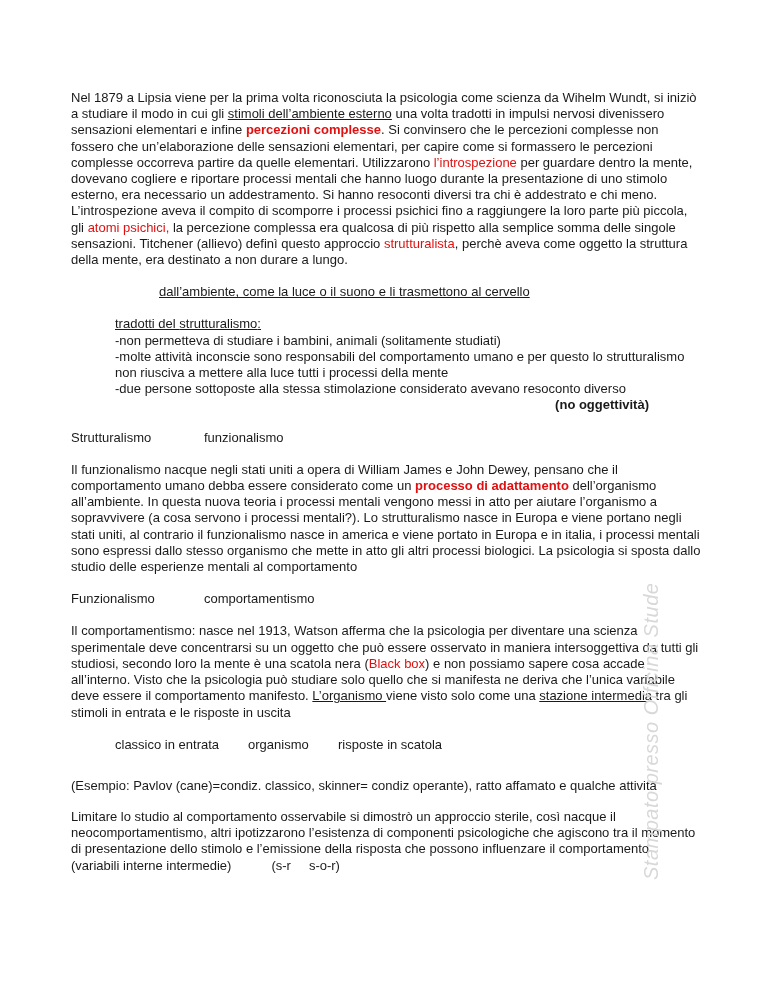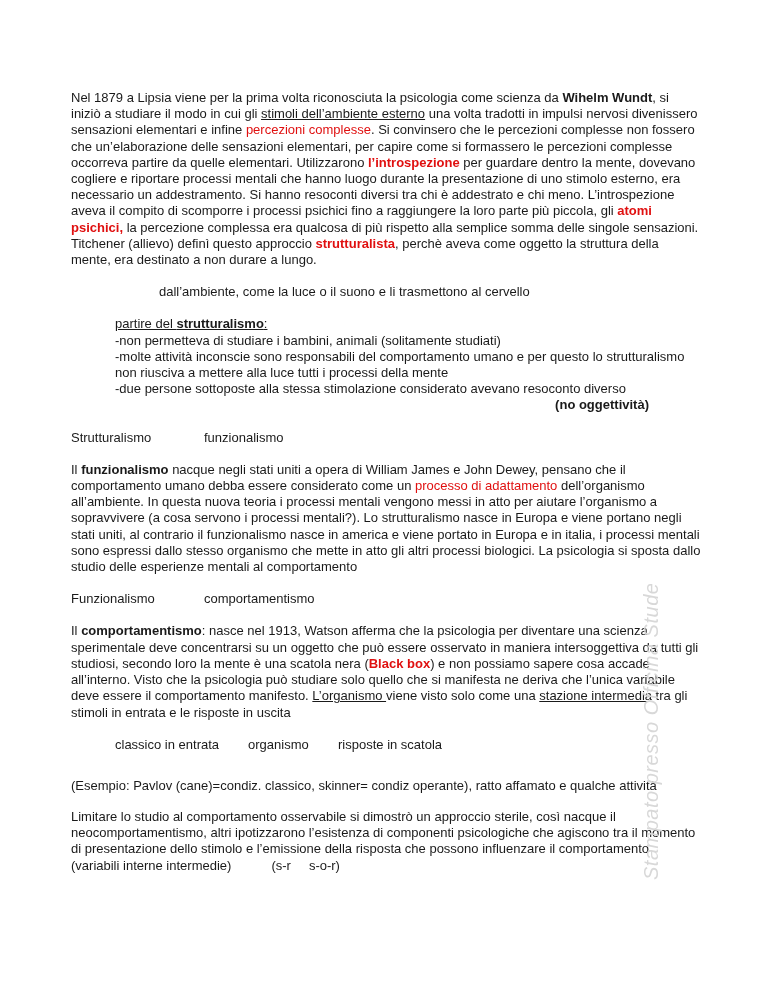--- a/index.html
+++ b/index.html
@@ -1,26 +1,26 @@
 <!DOCTYPE html>
 <html><head>
 <meta charset="utf-8">
 <style>
   html, body { margin: 0; padding: 0; background: #ffffff; }
   body { width: 765px; height: 990px; position: relative; overflow: hidden;
          font-family: "Liberation Sans", sans-serif; color: #1a1a1a; }
   .page { position: absolute; left: 71px; top: 90px; width: 630px;
           font-size: 13px; line-height: 16.2px; }
   p { margin: 0; }
-  .red { color: #e01010; }
-  .bold { font-weight: bold; }
+  .red { color: #e01010; font-weight: bold; }
+  .bold { font-weight: normal; }
   .u { text-decoration: underline; }
   .gap { height: 16px; }
   .indent { padding-left: 44px; }
-  .indent2 { padding-left: 88px; }
+  .indent2 { padding-left: 88px; text-decoration: underline; }
   .right { text-align: right; padding-right: 52px; font-weight: bold; }
   .pair span { display: inline-block; }
   .pair .first { width: 133px; }
   .chain span { display: inline-block; }
   .small { font-size: 13px; line-height: 14px; margin-top: 26px; }
   .watermark { position: absolute; left: 640px; top: 880px; transform-origin: left top;
                transform: rotate(-90deg); font-size: 20px; color: #d8d8d8; white-space: nowrap;
                font-style: italic; letter-spacing: 0.5px; }
 </style>
 </head>
@@ -30,21 +30,21 @@
 
   <p><span>Nel 1879 a Lipsia viene per la prima volta riconosciuta la psicologia come scienza da </span><span class="bold">Wihelm Wundt</span><span>, si iniziò a studiare il modo in cui gli </span><span class="u">stimoli dell’ambiente esterno</span><span> una volta tradotti in impulsi nervosi divenissero sensazioni elementari e infine </span><span class="red">percezioni complesse</span><span>. Si convinsero che le percezioni complesse non fossero che un’elaborazione delle sensazioni elementari, per capire come si formassero le percezioni complesse occorreva partire da quelle elementari. Utilizzarono </span><span class="red bold">l’introspezione</span><span> per guardare dentro la mente, dovevano cogliere e riportare processi mentali che hanno luogo durante la presentazione di uno stimolo esterno, era necessario un addestramento. Si hanno resoconti diversi tra chi è addestrato e chi meno. L’introspezione aveva il compito di scomporre i processi psichici fino a raggiungere la loro parte più piccola, gli </span><span class="red bold">atomi psichici,</span><span> la percezione complessa era qualcosa di più rispetto alla semplice somma delle singole sensazioni. Titchener (allievo) definì questo approccio </span><span class="red bold">strutturalista</span><span>, perchè aveva come oggetto la struttura della mente, era destinato a non durare a lungo.</span></p>
 
   <div class="gap"></div>
 
   <p class="indent2">dall’ambiente, come la luce o il suono e li trasmettono al cervello</p>
 
   <div class="gap"></div>
 
   <div class="indent">
-    <p class="u"><span>partire del </span><span class="bold">strutturalismo</span><span>:</span></p>
+    <p class="u"><span>tradotti del </span><span class="bold">strutturalismo</span><span>:</span></p>
     <p>-non permetteva di studiare i bambini, animali (solitamente studiati)</p>
     <p>-molte attività inconscie sono responsabili del comportamento umano e per questo lo strutturalismo non riusciva a mettere alla luce tutti i processi della mente</p>
     <p>-due persone sottoposte alla stessa stimolazione considerato avevano resoconto diverso</p>
     <p class="right">(no oggettività)</p>
   </div>
 
   <div class="gap"></div>
 
   <p class="pair"><span class="first">Strutturalismo</span><span>funzionalismo</span></p>
 

